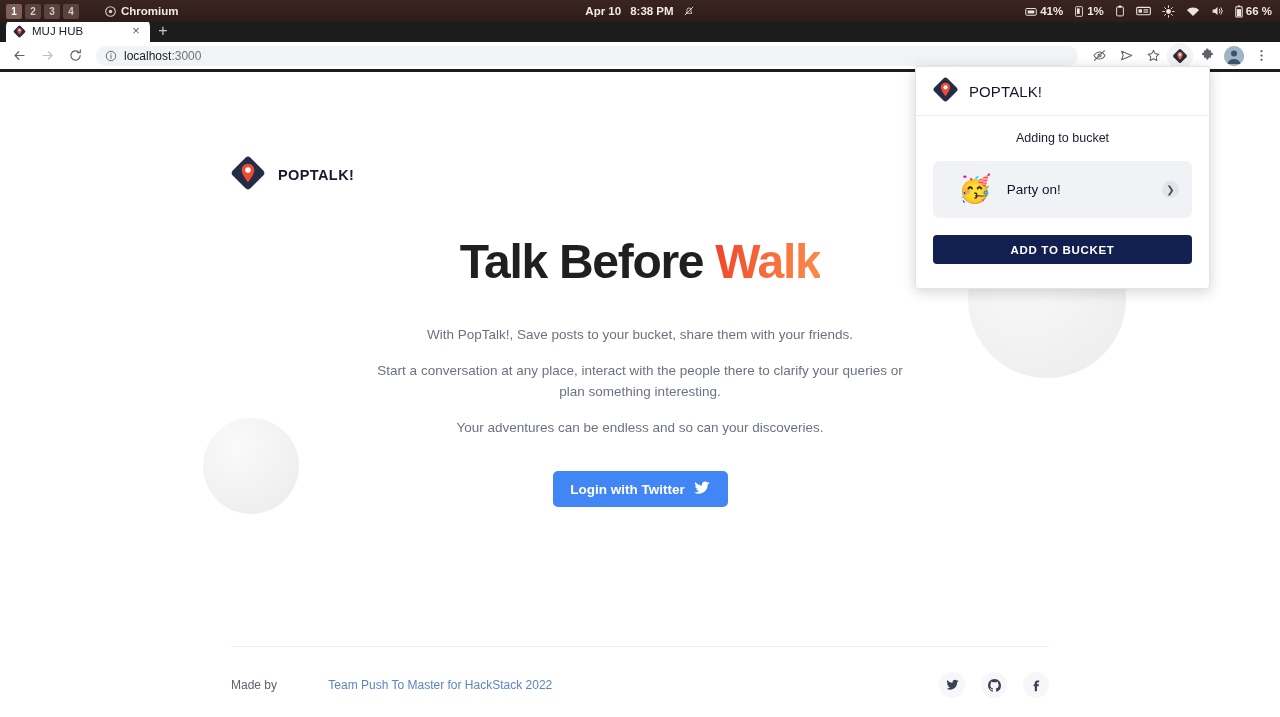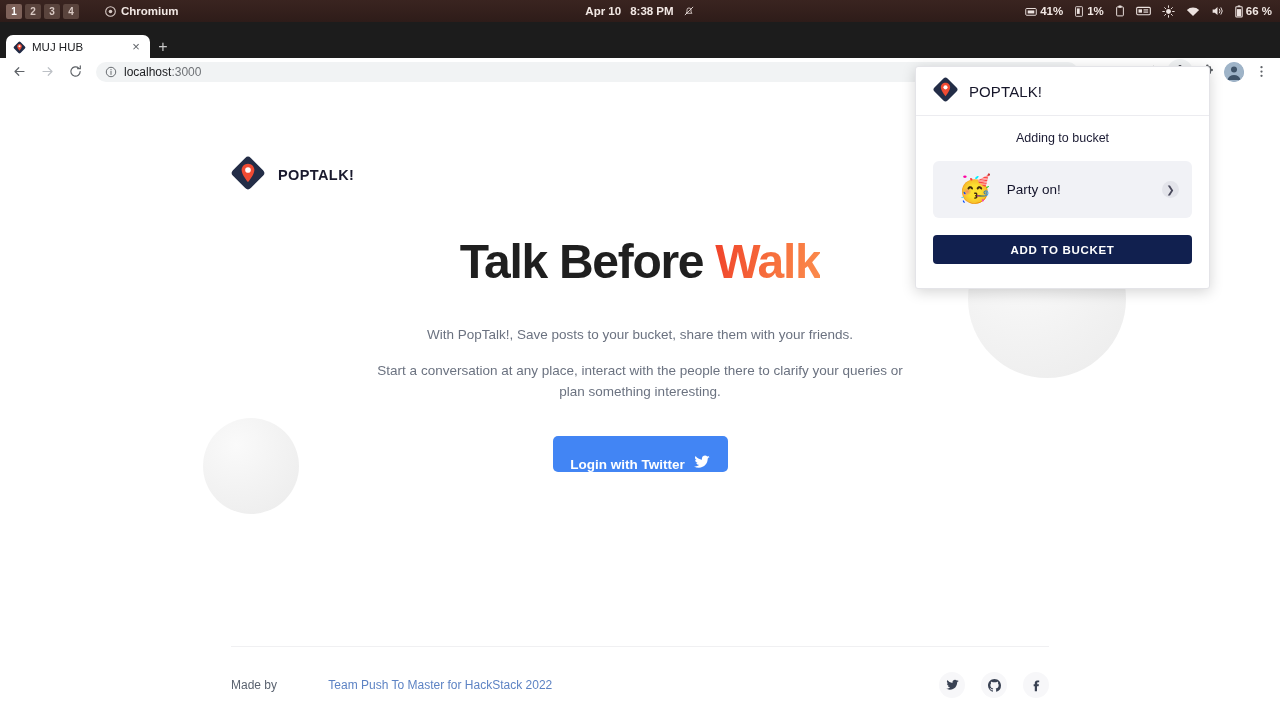--- a/index.html
+++ b/index.html
@@ -49,21 +49,21 @@
   .ico { display: inline-block; line-height: 0; }
 
   
   .browser-chrome {
     position: absolute; top: 22px; left: 0;
     width: 1280px; height: 50px;
     background: #1c1c1c;
     z-index: 40;
   }
   .tabstrip {
-    position: relative; height: 36px;
+    position: relative; height: 20px;
     display: flex; align-items: flex-end;
     padding-left: 6px;
   }
   .tab {
     width: 144px; height: 23px;
     background: #ffffff;
     border-radius: 7px 7px 0 0;
     display: flex; align-items: center;
     padding: 0 7px; gap: 6px;
     position: relative;
@@ -174,21 +174,21 @@
   .p3 { margin-top: 15px; }
 
   .twitter-btn {
     margin-top: 33px;
     width: 175px; height: 36px;
     background: #4285f4;
     border: none; border-radius: 5px;
     color: #ffffff;
     font-family: "Liberation Sans", sans-serif;
     font-size: 13.5px; font-weight: bold;
-    display: flex; align-items: flex-end; justify-content: center; gap: 9px;
+    display: flex; align-items: center; justify-content: center; gap: 9px;
   }
 
   .footer-divider {
     position: absolute; left: 231px; top: 574px;
     width: 818px; height: 1px; background: #f0f0f2;
   }
   .footer {
     position: absolute; left: 231px; top: 600px;
     width: 818px;
     display: flex; align-items: center; justify-content: space-between;
@@ -471,20 +471,21 @@
     </span>
     <span class="logo-text">POPTALK!</span>
   </div>
 
   <div class="hero">
     <h1 class="hero-title">
       <span>Talk Before </span><span class="accent">Walk</span>
     </h1>
     <p class="hero-p p1">With PopTalk!, Save posts to your bucket, share them with your friends.</p>
     <p class="hero-p p2">Start a conversation at any place, interact with the people there to clarify your queries or plan something interesting.</p>
+    <p class="hero-p p3">Your adventures can be endless and so can your discoveries.</p>
 
     <button class="twitter-btn">
       <span>Login with Twitter</span>
       <span>
         <svg width="16" height="14" viewBox="0 0 24 20" fill="#ffffff">
             <path d="M23.6 2.4a9.4 9.4 0 0 1-2.7.75A4.72 4.72 0 0 0 23 .55a9.4 9.4 0 0 1-3 1.14A4.7 4.7 0 0 0 11.9 5.4a4.9 4.9 0 0 0 .12 1.08A13.34 13.34 0 0 1 2.34.9a4.7 4.7 0 0 0 1.45 6.28 4.65 4.65 0 0 1-2.13-.59v.06a4.7 4.7 0 0 0 3.77 4.61 4.7 4.7 0 0 1-2.12.08 4.71 4.71 0 0 0 4.39 3.27A9.44 9.44 0 0 1 0 16.57a13.3 13.3 0 0 0 7.2 2.11c8.65 0 13.38-7.16 13.38-13.37 0-.2 0-.41-.015-.61A9.56 9.56 0 0 0 23.6 2.4z"></path>
           </svg>
       </span>
     </button>
   </div>

